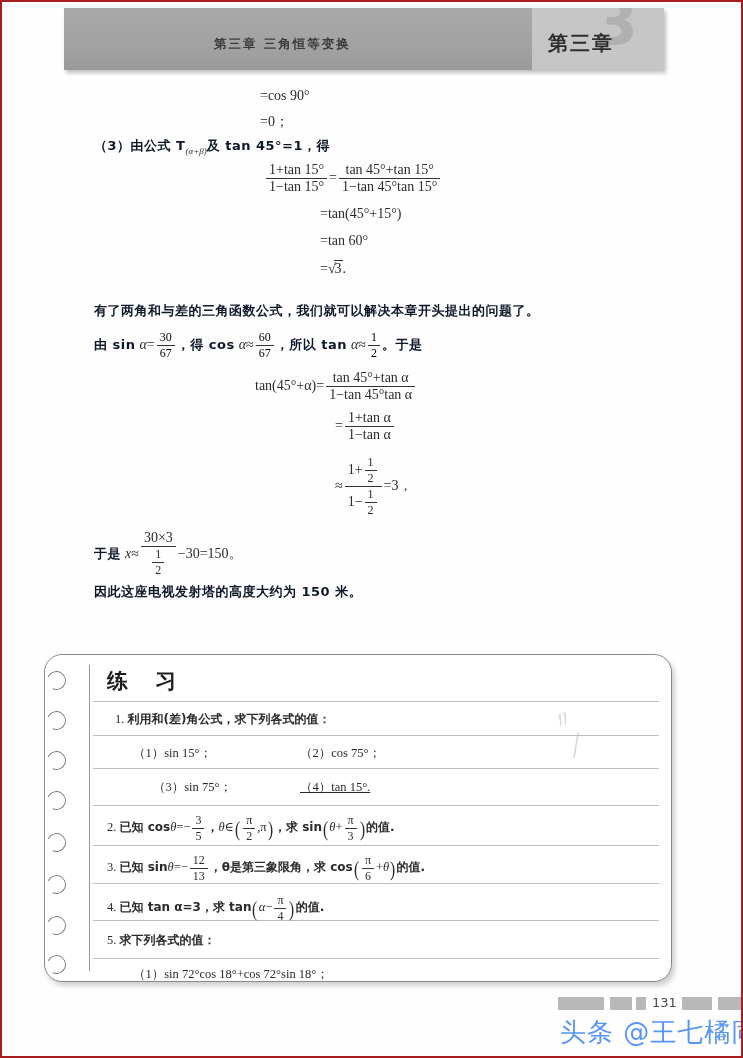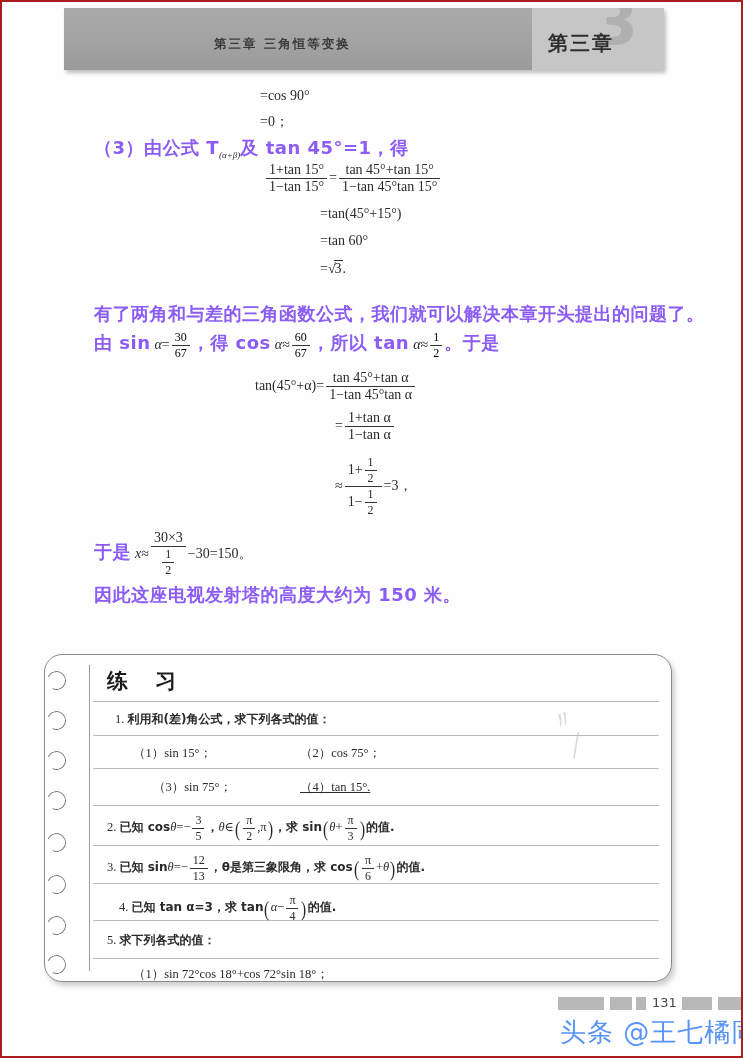--- a/index.html
+++ b/index.html
@@ -78,24 +78,24 @@
     left: 0;
     top: 78px;
     width: 743px;
   }
   .math, .para {
     color: #2a2a2a;
     font-family: "Liberation Serif", "DejaVu Serif", serif;
   }
   .para {
     font-family: "DejaVu Sans", sans-serif;
-    font-size: 18px;
+    font-size: 13px;
     font-weight: bold;
     letter-spacing: 0.5px;
-    color: #8b5cf6;
+    color: #0f172a;
   }
   .math {
     font-size: 14px;
   }
   .ital { font-style: italic; }
   .sub { font-size: 9px; vertical-align: sub; font-style: italic;}
 
   .line { position: absolute; white-space: nowrap; }
 
   
@@ -410,21 +410,21 @@
       <span>3.</span>
       <span class="cn">已知 sin</span><span class="ital">θ</span><span>=−</span><span class="frac small">
         <span class="num">12</span>
         <span class="den">13</span>
       </span><span class="cn">，θ是第三象限角，求 cos</span><span class="paren">(</span><span class="frac small">
         <span class="num">π</span>
         <span class="den">6</span>
       </span>+<span class="ital">θ</span><span class="paren">)</span><span class="cn">的值.</span>
     </div>
 
-    <div class="ex-item" style="left:62px; top:238px;margin-left:12px;">
+    <div class="ex-item" style="left:62px; top:238px;">
       <span>4.</span>
       <span class="cn">已知 tan α=3，求 tan</span><span class="paren">(</span><span class="ital">α</span>−<span class="frac small">
         <span class="num">π</span>
         <span class="den">4</span>
       </span><span class="paren">)</span><span class="cn">的值.</span>
     </div>
 
     <div class="ex-item" style="left:62px; top:277px;">
       <span>5.</span>
       <span class="cn">求下列各式的值：</span>

